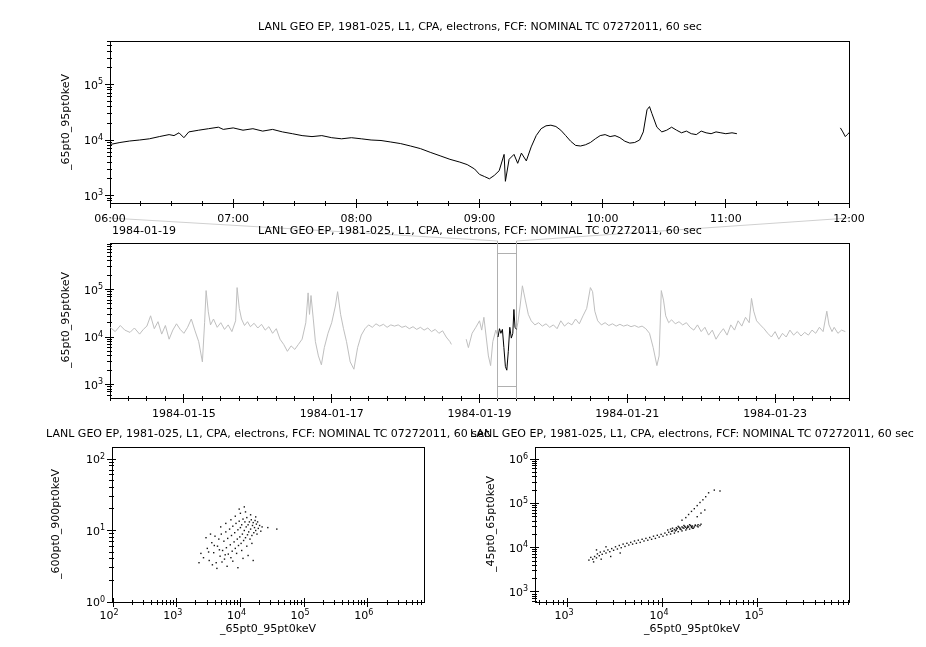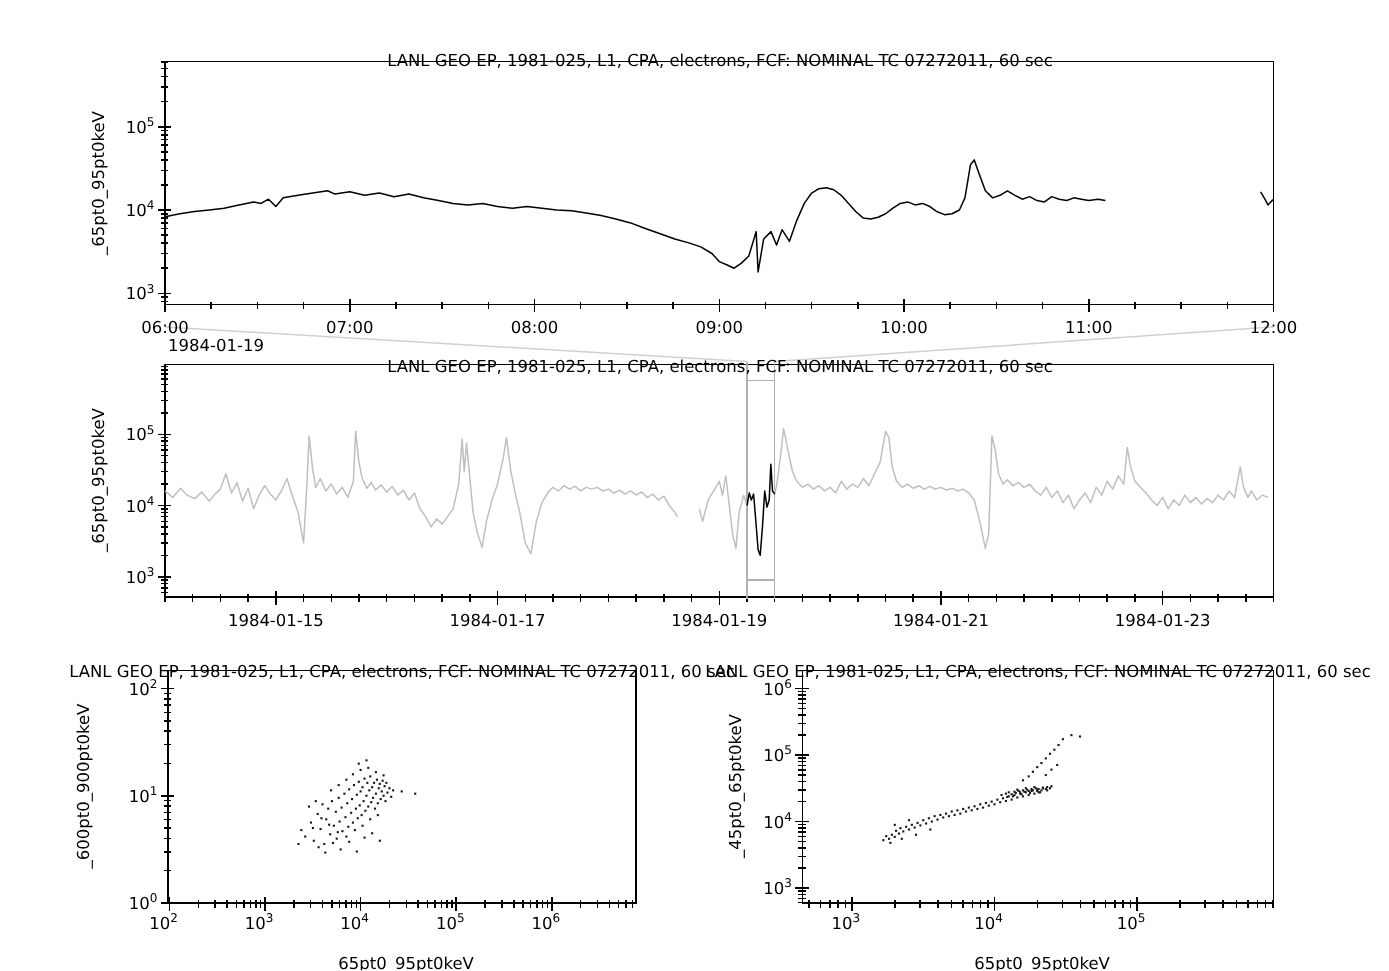--- a/index.html
+++ b/index.html
@@ -1,21 +1,21 @@
 <!DOCTYPE html>
 <html><head>
 <meta charset="utf-8">
 <style>
   html,body{margin:0;padding:0;background:#fff;}
   .screen{position:relative;width:926px;height:647px;background:#ffffff;overflow:hidden;
           font-family:"DejaVu Sans",sans-serif;font-size:11px;color:#000;}
   svg{position:absolute;left:0;top:0;}
   svg text{font-family:"DejaVu Sans",sans-serif;font-size:11px;fill:#000;}
   .lbl{position:absolute;white-space:nowrap;line-height:12px;}
-  .ctr{transform:translateX(-50%);margin-top:14px;}
+  .ctr{transform:translateX(-50%);}
   .rot{transform:translate(-50%,-50%) rotate(-90deg);transform-origin:center;}
   #t1{left:480px;top:21px;} #t2{left:480px;top:225px;}
   #t3{left:268px;top:428px;} #t4{left:692px;top:428px;}
   #yl1{left:66px;top:122px;} #yl2{left:66px;top:320px;}
   #yl3{left:56px;top:524px;} #yl4{left:491px;top:524px;}
   #xl3{left:268px;top:623px;} #xl4{left:692px;top:623px;}
   #dt1{left:112px;top:225px;}
 </style>
 </head>
 <body>

